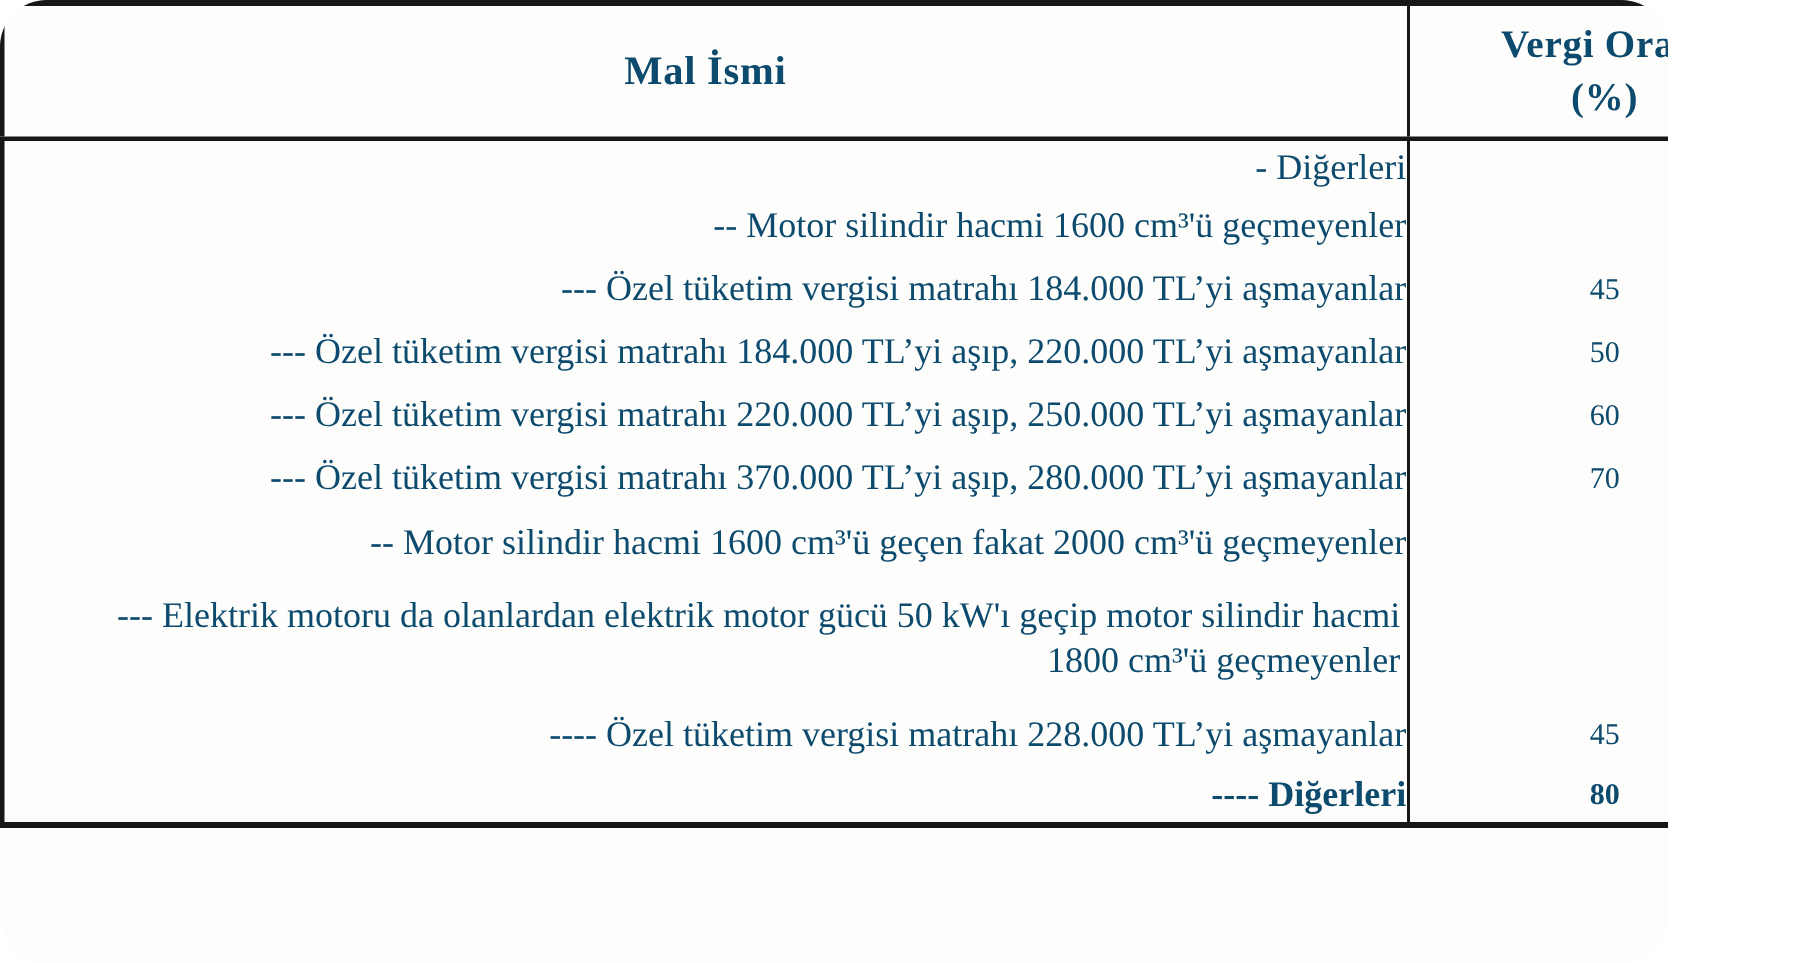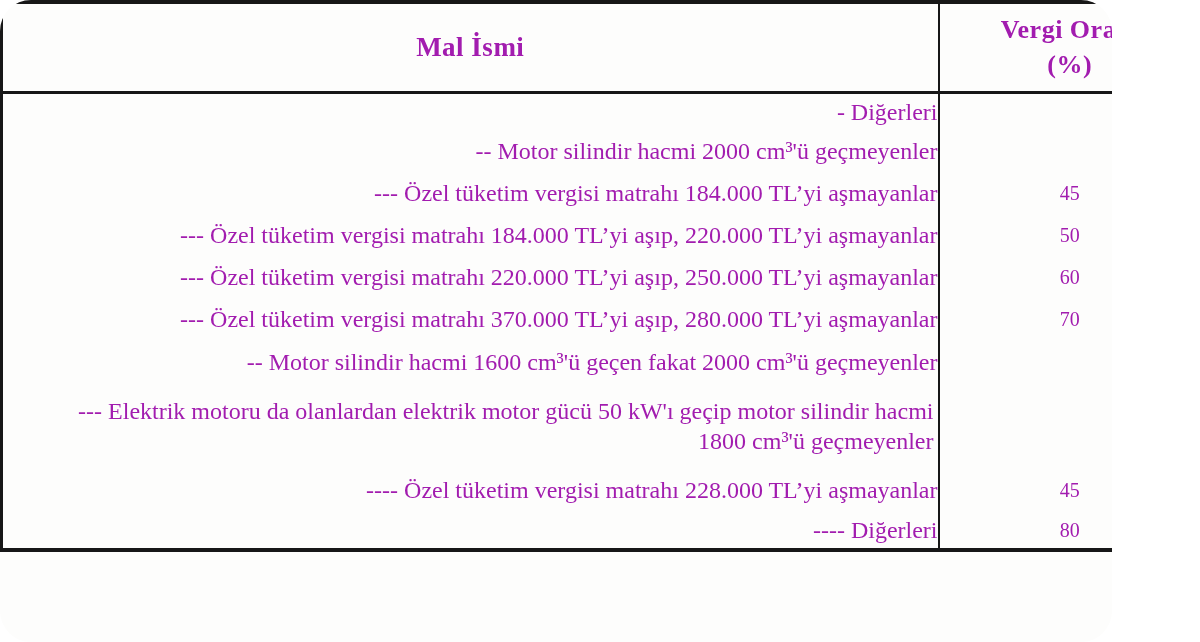--- a/index.html
+++ b/index.html
@@ -7,21 +7,21 @@
     padding: 0;
     background: #ffffff;
   }
   .sheet {
     position: relative;
     width: 1112px;
     height: 642px;
     background: #fdfdfc;
     box-sizing: border-box;
     font-family: "Liberation Serif", "DejaVu Serif", serif;
-    color: #a21caf;
+    color: #0c4a6e;
     overflow: hidden;
     border-radius: 31px;
   }
   table.tax-table {
     border-collapse: collapse;
     table-layout: fixed;
     width: 1200px;
     margin: 0;
   }
   table.tax-table, .tax-table th, .tax-table td {
@@ -62,21 +62,21 @@
   .tax-table tbody td.rate {
     border-left: 2px solid #171717;
     text-align: center;
     font-size: 20px;
   }
 
   tr.r-sm   td { height: 38px; }
   tr.r-std  td { height: 42px; }
   tr.r-big  td { height: 44px; }
   tr.r-wrap td { height: 84px; }
-  tr.r-last td { height: 38px; }
+  tr.r-last td { height: 38px; font-weight: bold; }
 
   tr.lvl1 td.name { padding-left: 12px; }
   tr.lvl2 td.name { padding-left: 24px; }
   tr.lvl3 td.name { padding-left: 31px; }
   tr.lvl4 td.name { padding-left: 35px; }
   tr.wrap td.name {
     padding-left: 8px;
     padding-right: 4px;
     text-indent: 31px;
   }
@@ -98,21 +98,21 @@
           <div>(%)</div>
         </th>
       </tr>
     </thead>
     <tbody>
       <tr class="lvl1 r-sm">
         <td class="name">- Diğerleri</td>
         <td class="rate"></td>
       </tr>
       <tr class="lvl2 r-std">
-        <td class="name">-- Motor silindir hacmi 2000 cm³'ü geçmeyenler</td>
+        <td class="name">-- Motor silindir hacmi 1600 cm³'ü geçmeyenler</td>
         <td class="rate"></td>
       </tr>
       <tr class="lvl3 r-std">
         <td class="name">--- Özel tüketim vergisi matrahı 184.000 TL’yi aşmayanlar</td>
         <td class="rate">45</td>
       </tr>
       <tr class="lvl3 r-std">
         <td class="name">--- Özel tüketim vergisi matrahı 184.000 TL’yi aşıp, 220.000 TL’yi aşmayanlar</td>
         <td class="rate">50</td>
       </tr>

